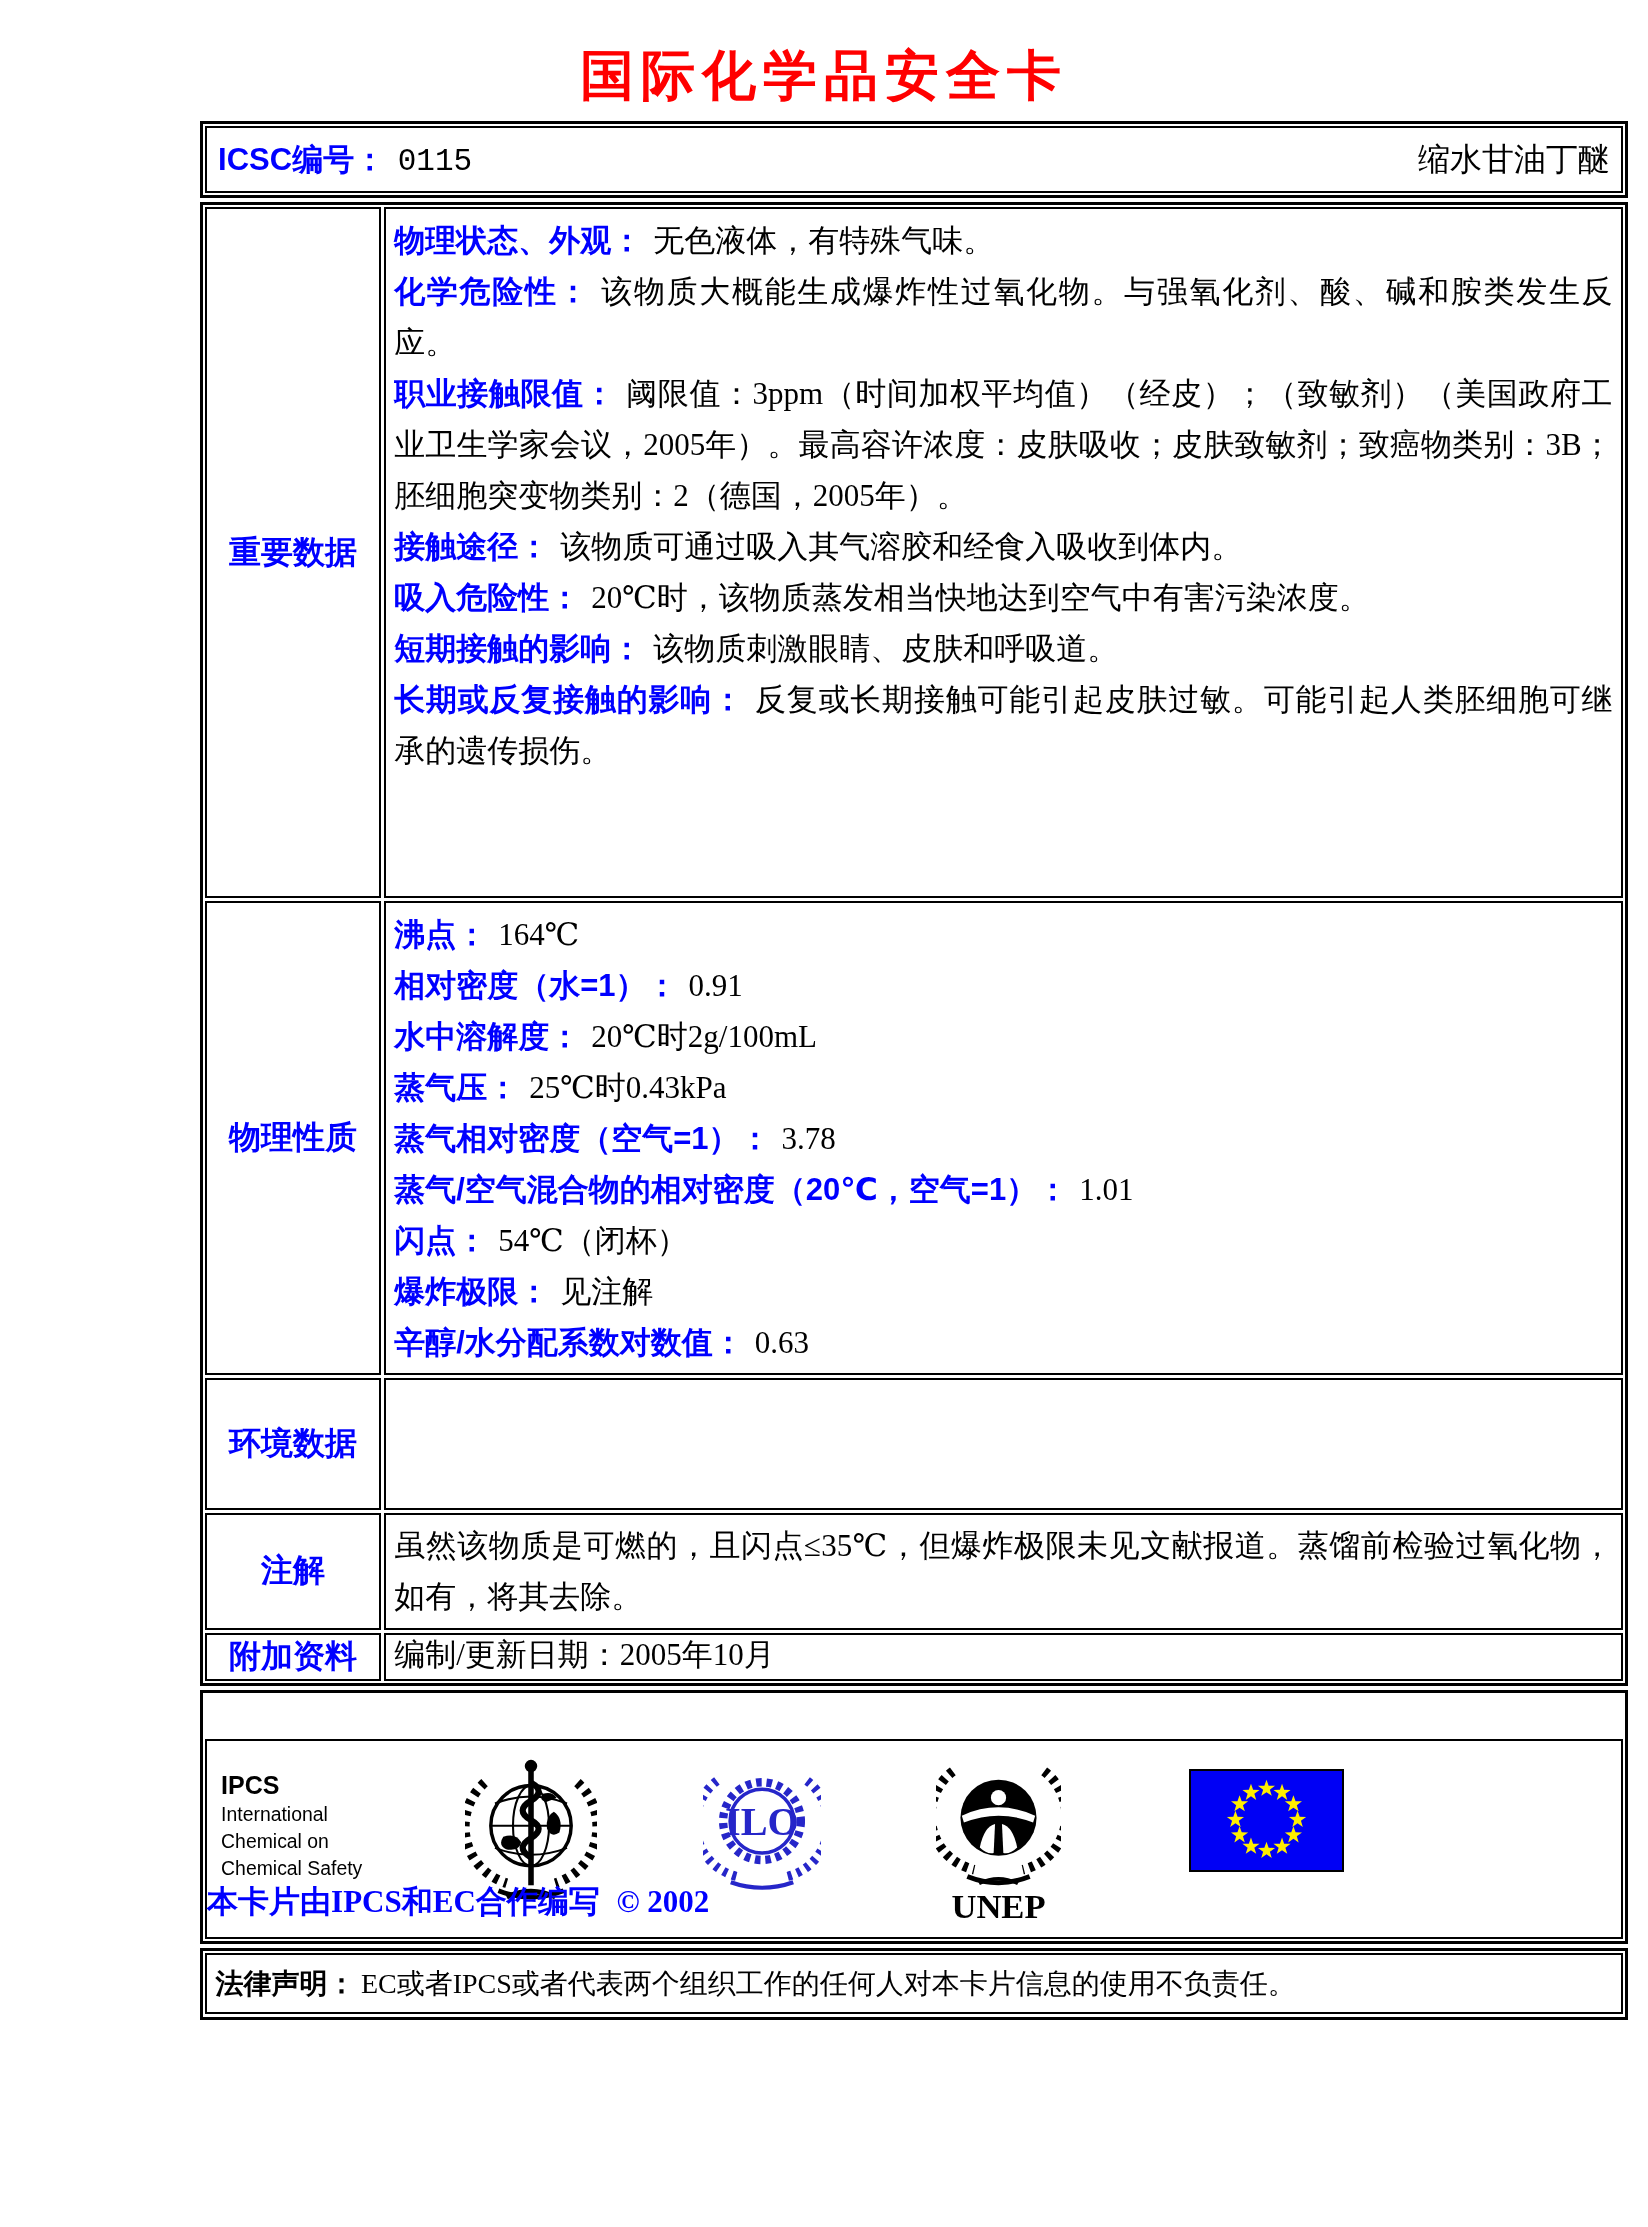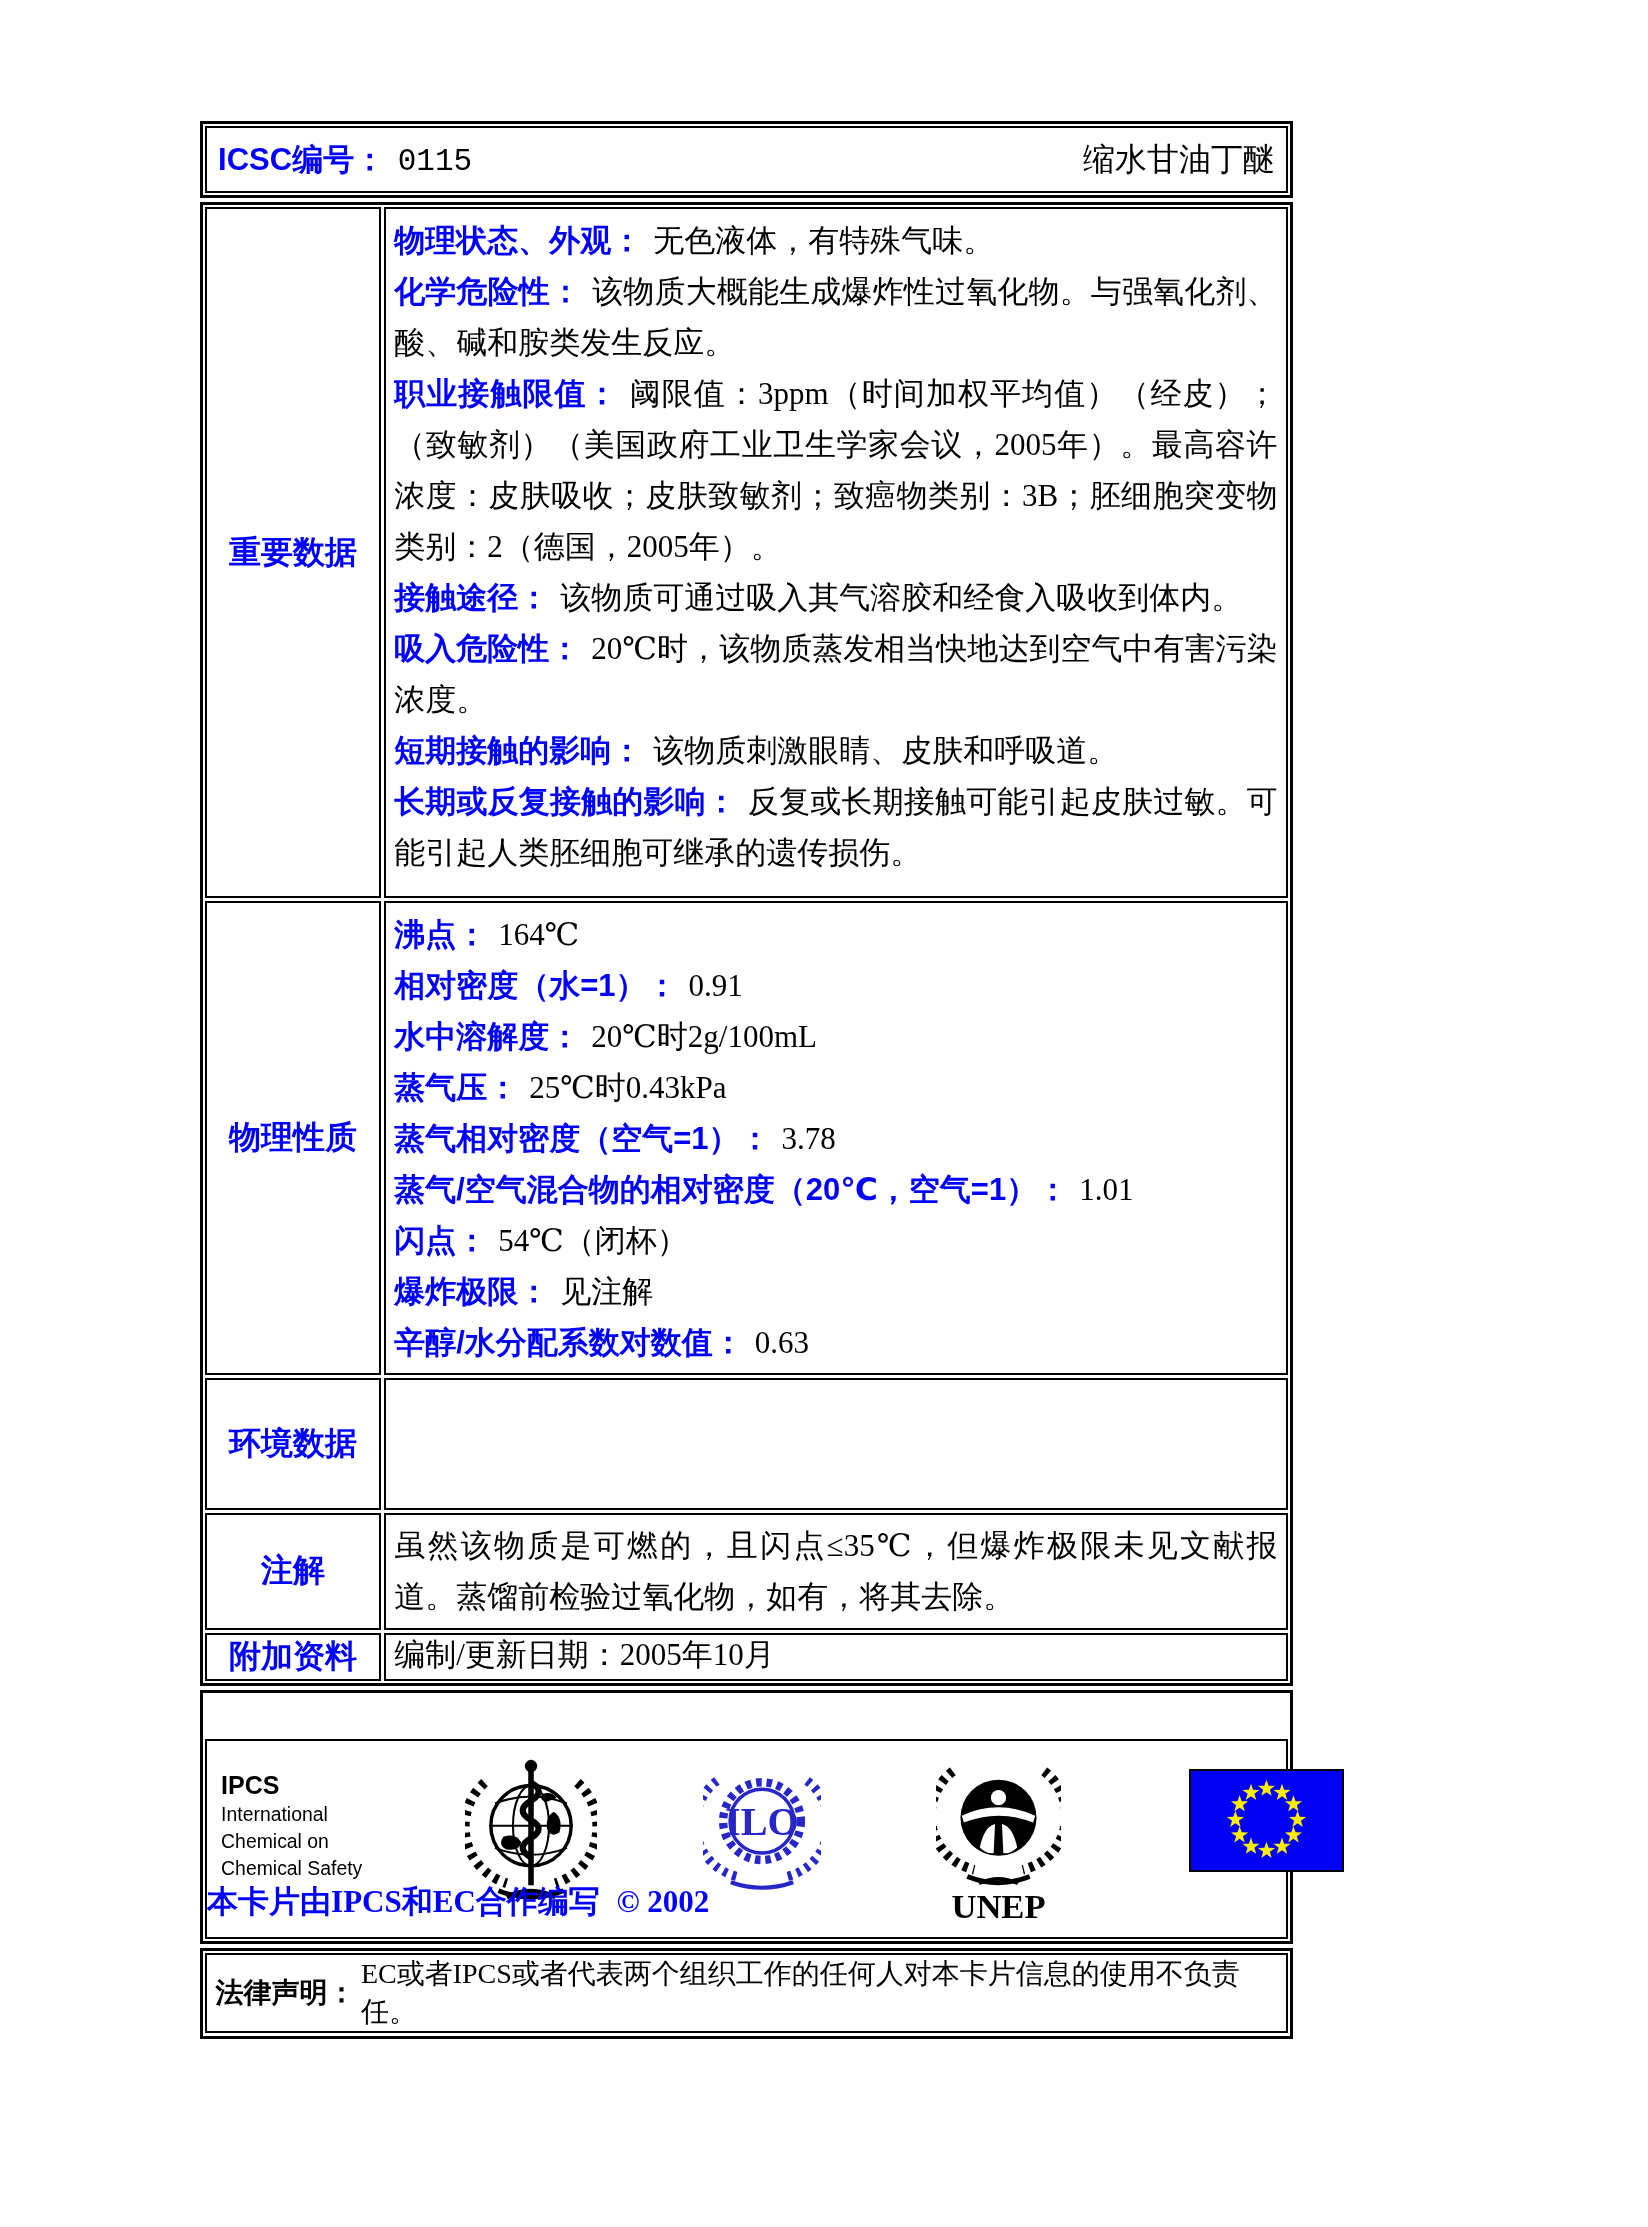--- a/index.html
+++ b/index.html
@@ -11,21 +11,21 @@
     color:#000;
     overflow:hidden;
   }
   .title{
     position:absolute;top:40px;left:0;width:1648px;
     margin:0;text-align:center;
     font-size:54px;font-weight:bold;color:#FF0000;
     letter-spacing:7px;
     font-family:"Liberation Serif","DejaVu Serif",serif;
   }
-  .stack{position:absolute;left:200px;top:121px;width:1093px;}
+  .stack{position:absolute;left:200px;top:121px;width:1428px;}
   .tbl{
     box-sizing:border-box;width:100%;
     border:3.5px solid #000;background:#fff;
     padding:2.1px;margin-bottom:4.2px;
   }
   .row{display:flex;gap:2.8px;margin-bottom:2.8px;}
   .row:last-child{margin-bottom:0;}
   .cell{box-sizing:border-box;border:2.1px solid #000;background:#fff;}
   .header-cell{
     flex:1;display:flex;justify-content:space-between;align-items:center;
@@ -88,20 +88,21 @@
     font-weight:bold;color:#000;
     font-family:"Liberation Sans","DejaVu Sans",sans-serif;
     margin-right:5.5px;white-space:nowrap;
   }
 </style>
 </head>
 <body>
 
 <div class="page">
 
+  <h1 class="title">国际化学品安全卡</h1>
 
   <div class="stack">
 
     <div class="tbl">
       <div class="row">
         <div class="cell header-cell">
           <span>
             <span class="blue-label">ICSC编号：</span><span class="icsc-num">0115</span>
           </span>
           <span class="chem-name">缩水甘油丁醚</span>

